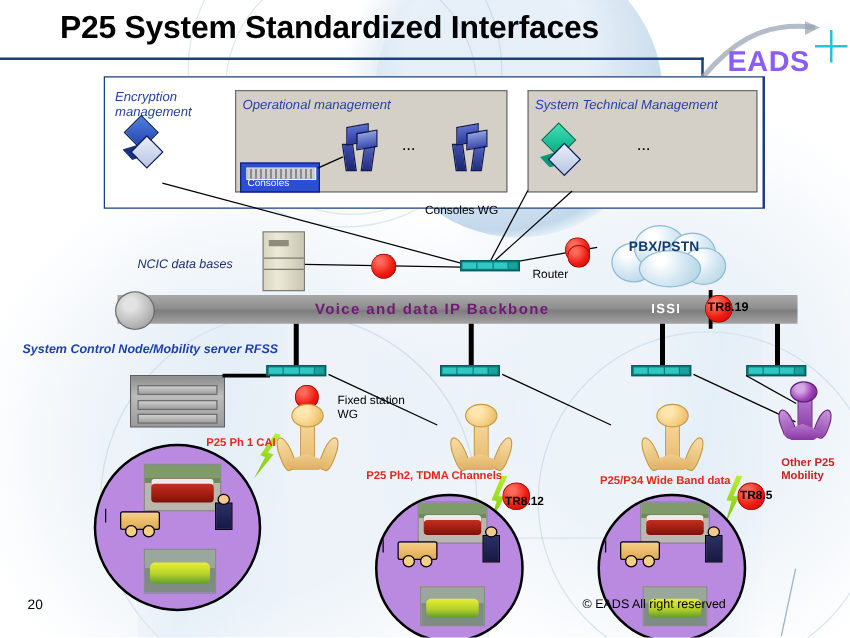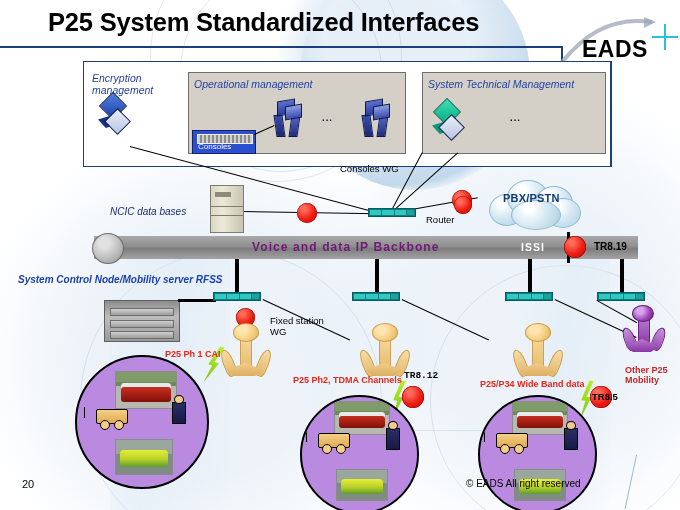--- a/index.html
+++ b/index.html
@@ -26,21 +26,21 @@
   .sheen{position:absolute;background:linear-gradient(100deg, rgba(255,255,255,0) 0%, rgba(222,235,246,.55) 45%, rgba(255,255,255,0) 100%);}
 
   
   .title{position:absolute;left:48px;top:8px;font-size:25.5px;font-weight:bold;color:#000;
     letter-spacing:-.2px;white-space:nowrap;}
   .title-underline{position:absolute;left:0px;top:46px;width:563px;height:2px;background:#1a3f7a;}
   .title-underline2{position:absolute;left:561px;top:46px;width:2px;height:18px;background:#1a3f7a;}
 
   
   .eads-wrap{position:absolute;left:556px;top:8px;width:124px;height:56px;}
-  .eads-text{position:absolute;left:26px;top:28px;font-size:23px;font-weight:bold;color:#000000;letter-spacing:.5px;}
+  .eads-text{position:absolute;left:26px;top:28px;font-size:23px;font-weight:bold;color:#8b5cf6;letter-spacing:.5px;}
   .eads-cross{position:absolute;left:96px;top:16px;width:26px;height:26px;}
   .eads-cross:before,.eads-cross:after{content:"";position:absolute;background:#27c3d8;}
   .eads-cross:before{left:12px;top:0;width:1.6px;height:26px;}
   .eads-cross:after{left:0;top:12px;width:26px;height:1.6px;}
 
   
   .topbox{position:absolute;left:83px;top:61px;width:526px;height:104px;
     background:#ffffff;border:1.5px solid #1a3f7a;border-right-width:2.5px;}
   .panel{position:absolute;background:#d4d0c8;border:1px solid #6f6f6f;}
   .panel-title{position:absolute;color:#2642a0;font-style:italic;font-size:10.5px;font-weight:500;white-space:nowrap;}
@@ -251,21 +251,21 @@
     <b style="left:24px;top:24px;width:48px;height:28px;"></b>
   </div>
   <div class="cloud-text">PBX/PSTN</div>
 
   <div class="backbone"></div>
   <div class="backbone-cap"></div>
   <div class="backbone-text">Voice and data IP Backbone</div>
   <div class="issi-text">ISSI</div>
   <div class="thickline" style="left:567px;top:232px;width:3px;height:31px;"></div>
   <div class="reddot" style="left:564px;top:236px;width:22px;height:22px;"></div>
-  <div class="tr-onbar" style="left:566px;top:241px;padding-left:28px;">TR8.19</div>
+  <div class="tr-onbar" style="left:566px;top:241px;">TR8.19</div>
 
   <div class="thickline" style="left:235px;top:259px;width:4px;height:33px;"></div>
   <div class="thickline" style="left:375px;top:259px;width:4px;height:33px;"></div>
   <div class="thickline" style="left:528px;top:259px;width:4px;height:33px;"></div>
   <div class="thickline" style="left:620px;top:259px;width:4px;height:33px;"></div>
 
   <div class="bluelabel" style="left:18px;top:274px;width:215px;">System Control Node/Mobility server RFSS</div>
   <div class="rack" style="left:104px;top:300px;">
     <i style="top:7px"></i>
       <i style="top:19px"></i>
@@ -338,21 +338,21 @@
 
   <div class="bolt" style="left:205px;top:345px;transform:rotate(18deg);"></div>
   <div class="bolt" style="left:390px;top:380px;transform:rotate(6deg);"></div>
   <div class="bolt" style="left:578px;top:380px;transform:rotate(6deg);"></div>
 
   <div class="redlabel" style="left:148px;top:349px;padding-left:17px;">P25 Ph 1 CAI</div>
   <div class="redlabel" style="left:293px;top:375px;">P25 Ph2, TDMA Channels</div>
   <div class="redlabel" style="left:480px;top:379px;">P25/P34 Wide Band data</div>
 
   <div class="reddot" style="left:402px;top:386px;width:22px;height:22px;"></div>
-  <div class="tr-onbar" style="left:404px;top:370px;font-size:9.5px;font-family:Liberation Mono, monospace;">TR8.12</div>
+  <div class="tr-onbar" style="left:404px;top:396px;font-size:9.5px;">TR8.12</div>
   <div class="reddot" style="left:590px;top:386px;width:22px;height:22px;"></div>
   <div class="tr-onbar" style="left:592px;top:391px;font-size:9.5px;">TR8.5</div>
 
   <div class="ucircle" style="left:75px;top:355px;width:130px;height:130px;">
     <div class="photo" style="left:38px;top:14px;width:60px;height:36px;">
         <div class="fire"></div>
       </div>
     <div class="photo" style="left:38px;top:82px;width:56px;height:34px;">
         <div class="amb"></div>
       </div>

